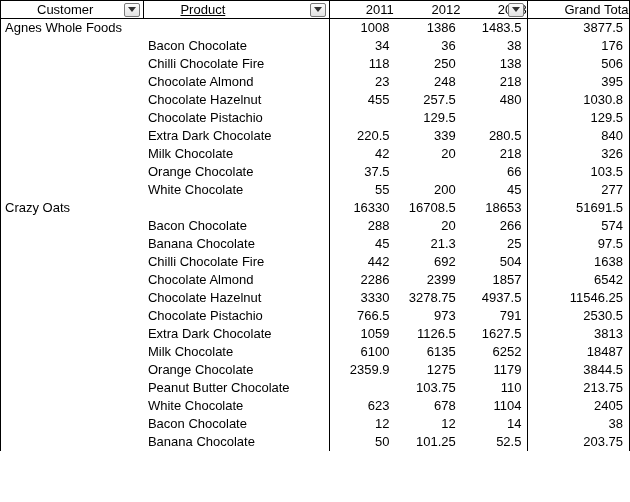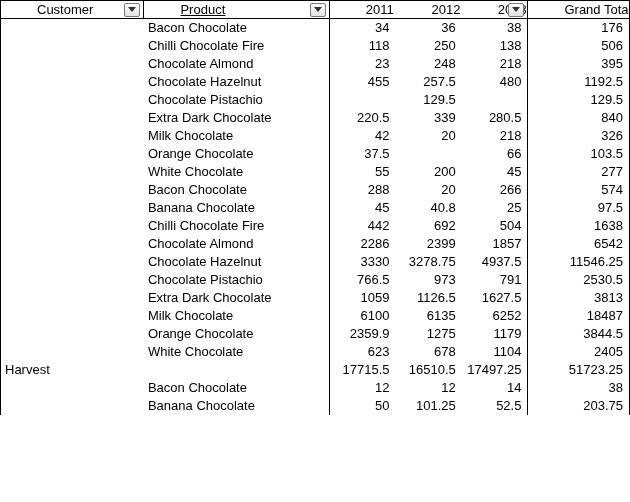--- a/index.html
+++ b/index.html
@@ -112,20 +112,28 @@
             </svg>
         </span>
       </th>
       <th class="hdr-gt">
         <span>Grand Total</span>
       </th>
     </tr>
   </thead>
   <tbody id="tbody">
       <tr>
+        <td>Agnes Whole Foods</td>
+        <td class="vline-r"></td>
+        <td class="num">1008</td>
+        <td class="num">1386</td>
+        <td class="num vline-r">1483.5</td>
+        <td class="num">3877.5</td>
+      </tr>
+      <tr>
         <td></td>
         <td class="vline-r">Bacon Chocolate</td>
         <td class="num">34</td>
         <td class="num">36</td>
         <td class="num vline-r">38</td>
         <td class="num">176</td>
       </tr>
       <tr>
         <td></td>
         <td class="vline-r">Chilli Chocolate Fire</td>
@@ -141,21 +149,21 @@
         <td class="num">248</td>
         <td class="num vline-r">218</td>
         <td class="num">395</td>
       </tr>
       <tr>
         <td></td>
         <td class="vline-r">Chocolate Hazelnut</td>
         <td class="num">455</td>
         <td class="num">257.5</td>
         <td class="num vline-r">480</td>
-        <td class="num">1192.5</td>
+        <td class="num">1030.8</td>
       </tr>
       <tr>
         <td></td>
         <td class="vline-r">Chocolate Pistachio</td>
         <td class="num"></td>
         <td class="num">129.5</td>
         <td class="num vline-r"></td>
         <td class="num">129.5</td>
       </tr>
       <tr>
@@ -184,32 +192,40 @@
       </tr>
       <tr>
         <td></td>
         <td class="vline-r">White Chocolate</td>
         <td class="num">55</td>
         <td class="num">200</td>
         <td class="num vline-r">45</td>
         <td class="num">277</td>
       </tr>
       <tr>
+        <td>Crazy Oats</td>
+        <td class="vline-r"></td>
+        <td class="num">16330</td>
+        <td class="num">16708.5</td>
+        <td class="num vline-r">18653</td>
+        <td class="num">51691.5</td>
+      </tr>
+      <tr>
         <td></td>
         <td class="vline-r">Bacon Chocolate</td>
         <td class="num">288</td>
         <td class="num">20</td>
         <td class="num vline-r">266</td>
         <td class="num">574</td>
       </tr>
       <tr>
         <td></td>
         <td class="vline-r">Banana Chocolate</td>
         <td class="num">45</td>
-        <td class="num">40.8</td>
+        <td class="num">21.3</td>
         <td class="num vline-r">25</td>
         <td class="num">97.5</td>
       </tr>
       <tr>
         <td></td>
         <td class="vline-r">Chilli Chocolate Fire</td>
         <td class="num">442</td>
         <td class="num">692</td>
         <td class="num vline-r">504</td>
         <td class="num">1638</td>
@@ -257,35 +273,35 @@
       <tr>
         <td></td>
         <td class="vline-r">Orange Chocolate</td>
         <td class="num">2359.9</td>
         <td class="num">1275</td>
         <td class="num vline-r">1179</td>
         <td class="num">3844.5</td>
       </tr>
       <tr>
         <td></td>
+        <td class="vline-r">Peanut Butter Chocolate</td>
+        <td class="num"></td>
+        <td class="num">103.75</td>
+        <td class="num vline-r">110</td>
+        <td class="num">213.75</td>
+      </tr>
+      <tr>
+        <td></td>
         <td class="vline-r">White Chocolate</td>
         <td class="num">623</td>
         <td class="num">678</td>
         <td class="num vline-r">1104</td>
         <td class="num">2405</td>
       </tr>
       <tr>
-        <td>Harvest</td>
-        <td class="vline-r"></td>
-        <td class="num">17715.5</td>
-        <td class="num">16510.5</td>
-        <td class="num vline-r">17497.25</td>
-        <td class="num">51723.25</td>
-      </tr>
-      <tr>
         <td></td>
         <td class="vline-r">Bacon Chocolate</td>
         <td class="num">12</td>
         <td class="num">12</td>
         <td class="num vline-r">14</td>
         <td class="num">38</td>
       </tr>
       <tr>
         <td></td>
         <td class="vline-r">Banana Chocolate</td>

